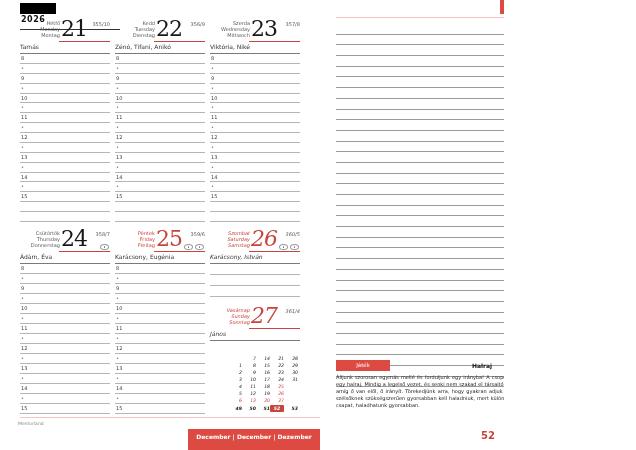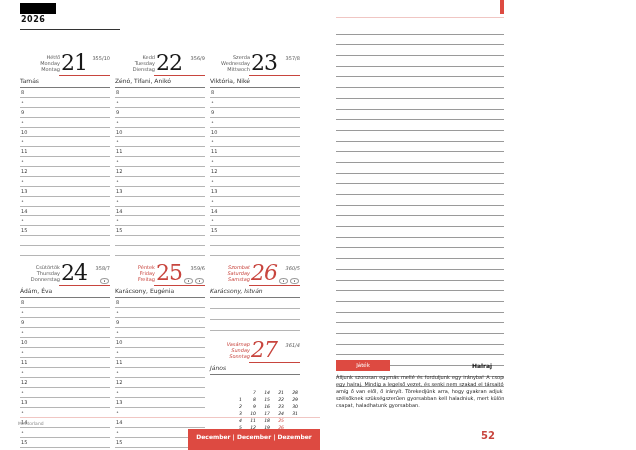--- a/index.html
+++ b/index.html
@@ -5,21 +5,21 @@
   html,body{margin:0;padding:0;}
   body{font-family:"DejaVu Sans","Liberation Sans",sans-serif;}
   #page{position:relative;width:504px;height:450px;background:#ffffff;overflow:hidden;}
 
   
   .yearbox{position:absolute;left:20px;top:3px;width:36px;height:11px;background:#000;}
   .yeartext{position:absolute;left:21px;top:15px;font-size:8px;font-weight:bold;color:#111;letter-spacing:.5px;}
   .yearline{position:absolute;left:20px;top:29px;width:100px;border-top:1px solid #333;}
 
   
-  .daycol{position:absolute;width:90px;margin-top:34px;}
+  .daycol{position:absolute;width:90px;}
   .dayhead{position:relative;height:24px;}
   .daynames{position:absolute;left:0;right:50px;top:2px;text-align:right;font-size:5px;line-height:6px;color:#5a5a5a;}
   .daynum{position:absolute;left:41px;top:-3px;font-family:"DejaVu Serif","Liberation Serif",serif;font-size:22px;line-height:27px;color:#181818;letter-spacing:-1px;}
   .dayinfo{position:absolute;right:0;top:3px;font-size:5px;color:#5a5a5a;}
   .redline{position:absolute;left:39px;right:0;bottom:0;border-bottom:1px solid #c8453e;}
   .hol .daynames,.hol .daynum{color:#c8453e;}
   .dayicons{position:absolute;right:1px;bottom:2px;display:flex;gap:2px;}
   .moon{display:inline-block;width:7px;height:4px;border:1px solid #999;border-radius:50%;position:relative;}
   .moon::after{content:"";position:absolute;left:2.5px;top:1px;width:1.6px;height:1.6px;background:#777;border-radius:50%;}
   .nameday{position:relative;height:10px;font-size:6px;color:#333;border-bottom:1px solid #7a7a7a;padding-top:1px;white-space:nowrap;}

